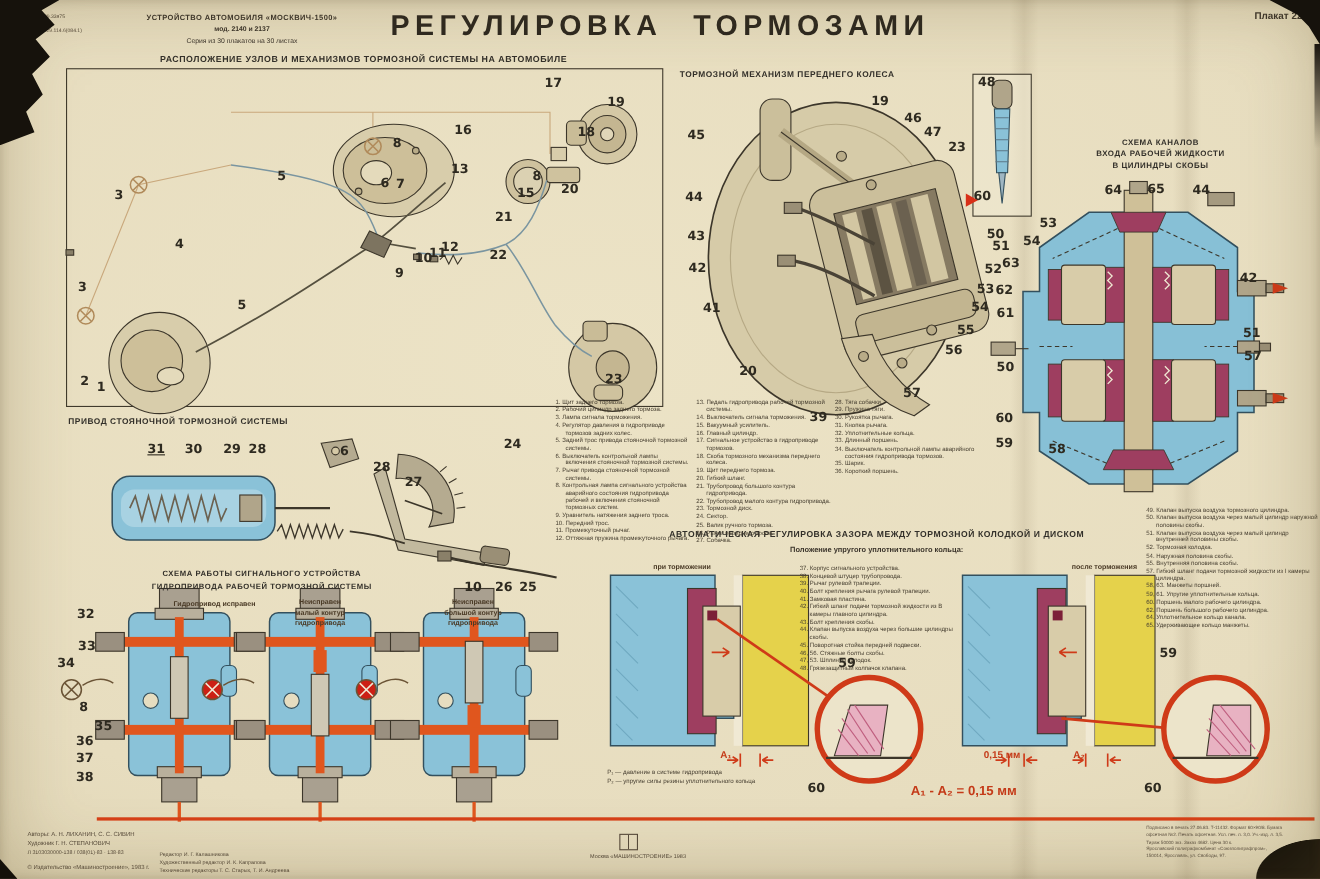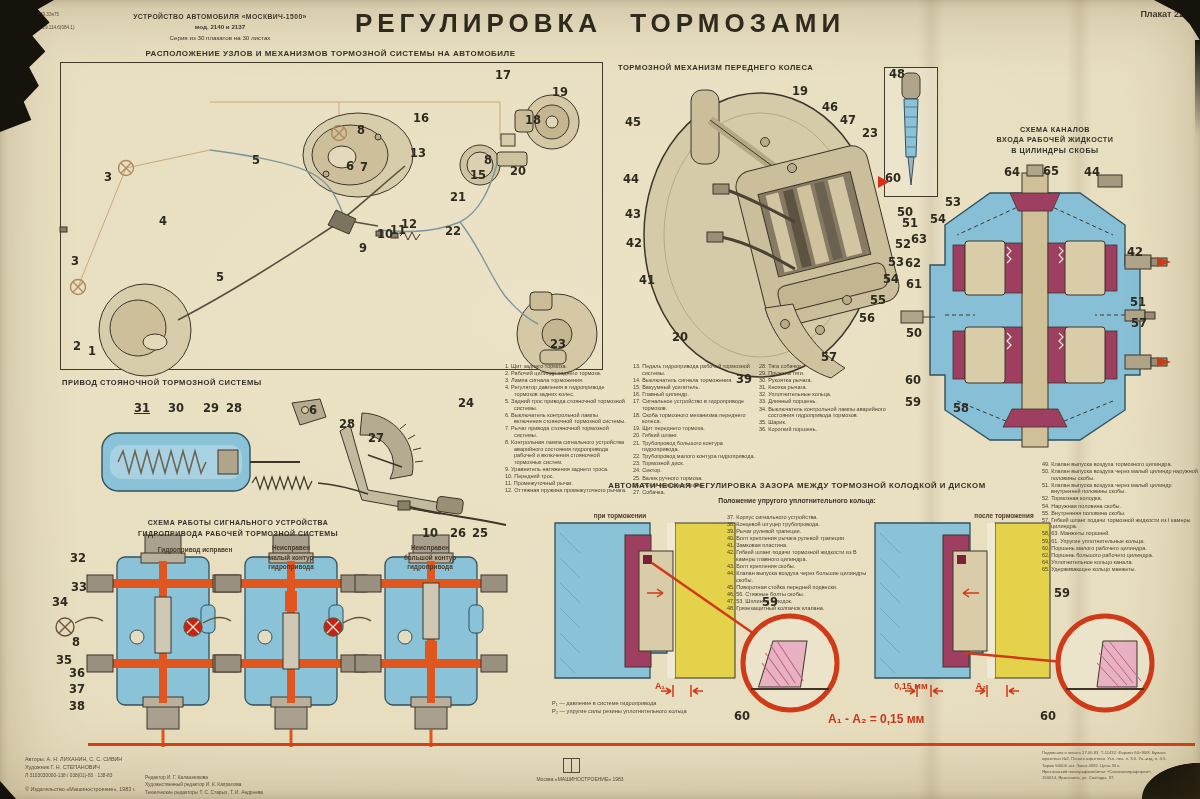--- a/index.html
+++ b/index.html
@@ -596,21 +596,21 @@
     <span class="co" style="left: 347px; top: 424px;">28</span>
     <span class="co" style="left: 376px; top: 438px;">27</span>
     <span class="co" style="left: 466px; top: 403px;">24</span>
     <span class="co" style="left: 430px; top: 533px;">10</span>
     <span class="co" style="left: 458px; top: 533px;">26</span>
     <span class="co" style="left: 480px; top: 533px;">25</span>
     <span class="co" style="left: 78px; top: 558px;">32</span>
     <span class="co" style="left: 79px; top: 587px;">33</span>
     <span class="co" style="left: 60px; top: 602px;">34</span>
     <span class="co" style="left: 76px; top: 642px;">8</span>
-    <span class="co" style="left: 64px; top: 660px;">35</span>
+    <span class="co" style="left: 94px; top: 660px;">35</span>
     <span class="co" style="left: 77px; top: 673px;">36</span>
     <span class="co" style="left: 77px; top: 689px; text-align: right;">37</span>
     <span class="co" style="left: 77px; top: 706px;">38</span>
     <span class="co" style="left: 770px; top: 602px;">59</span>
     <span class="co" style="left: 742px; top: 716px;">60</span>
     <span class="co" style="left: 1062px; top: 593px;">59</span>
     <span class="co" style="left: 1048px; top: 716px;">60</span>
   </div>
 
 </body></html>

